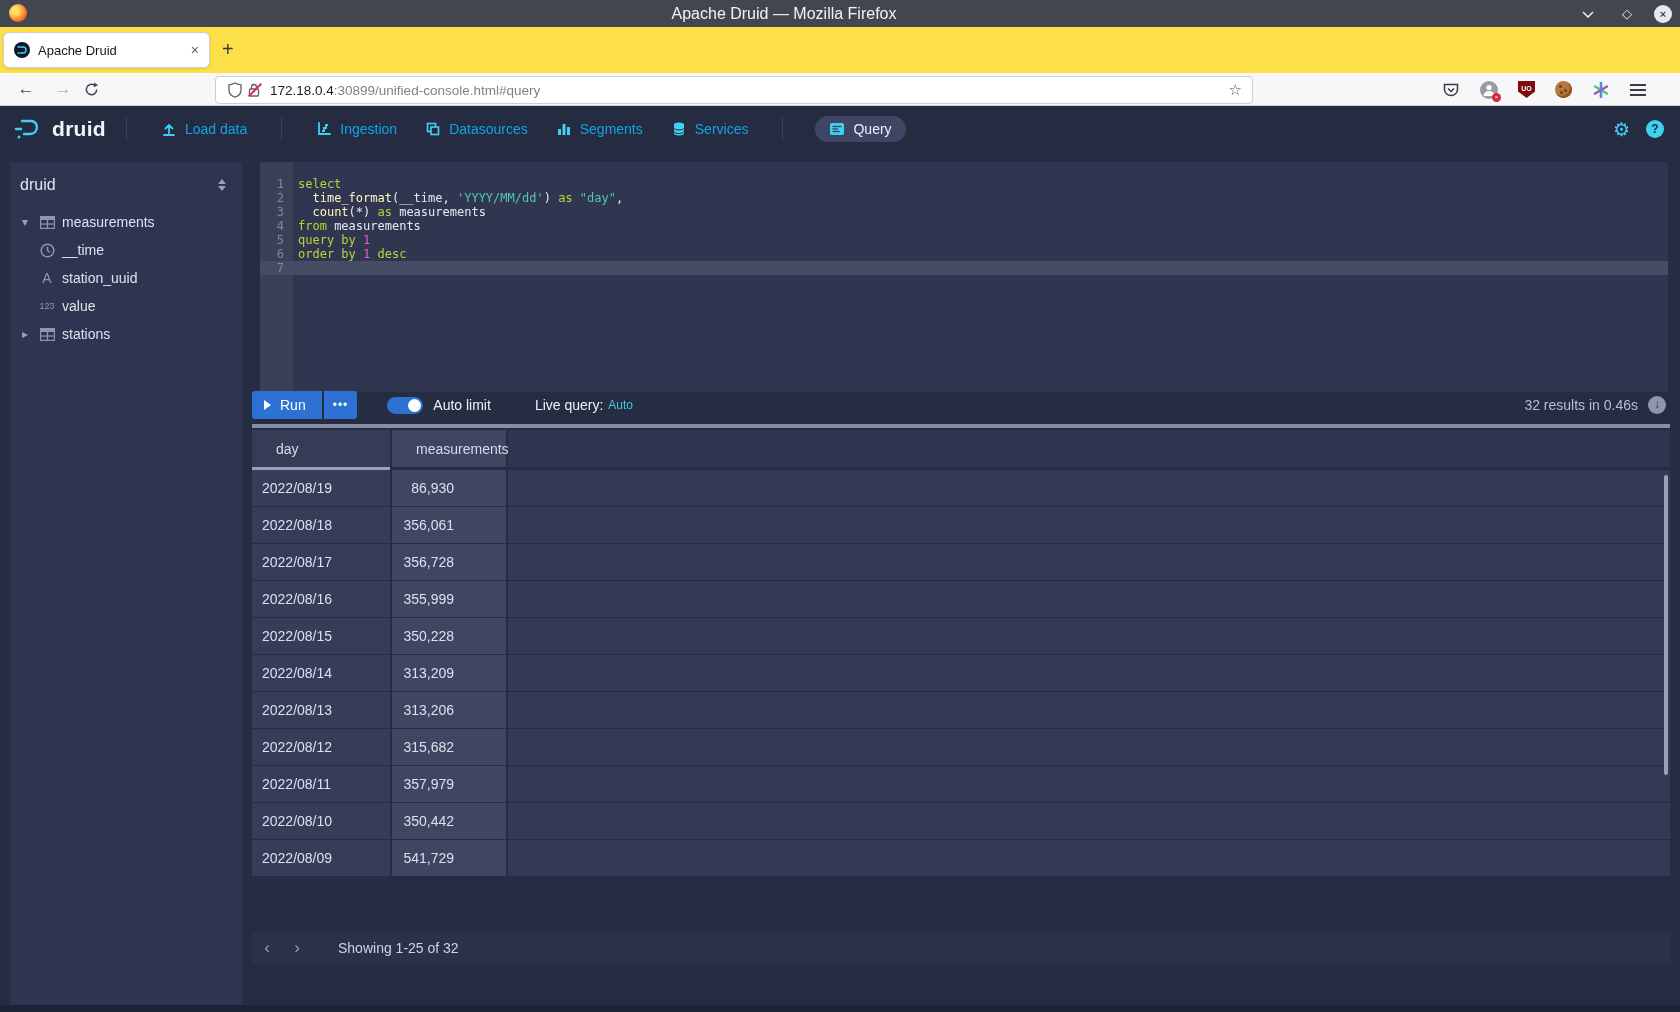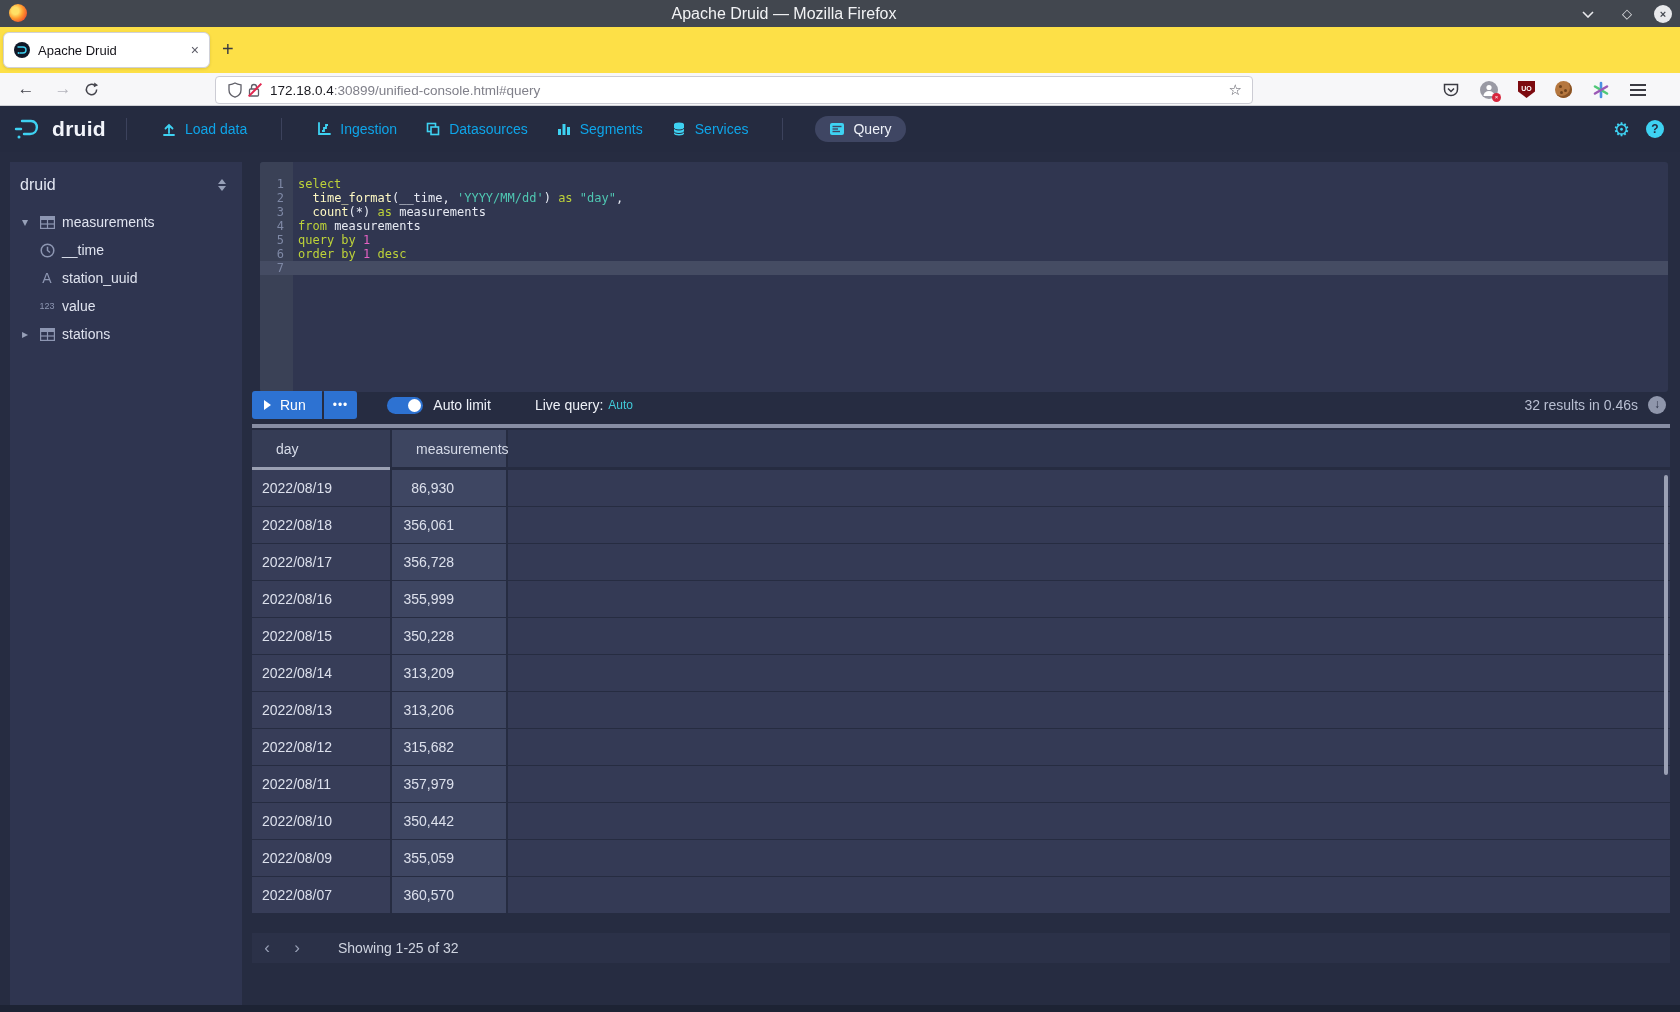--- a/index.html
+++ b/index.html
@@ -455,28 +455,21 @@
         <div class="trow">
           <div class="td td-day">2022/08/10</div>
           <div class="td td-meas">
             <span class="numval">350,442</span>
           </div>
           <div class="td td-rest"></div>
         </div>
         <div class="trow">
           <div class="td td-day">2022/08/09</div>
           <div class="td td-meas">
-            <span class="numval">355,059</span>
-          </div>
-          <div class="td td-rest"></div>
-        </div>
-        <div class="trow">
-          <div class="td td-day">2022/08/07</div>
-          <div class="td td-meas">
-            <span class="numval">360,570</span>
+            <span class="numval">541,729</span>
           </div>
           <div class="td td-rest"></div>
         </div>
       </div>
     <div class="vscroll"></div>
   </div>
 
   <div class="resfooter">
     <div class="pg">‹</div>
     <div class="pg">›</div>

